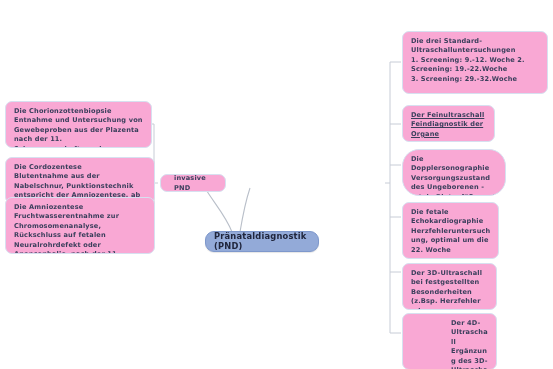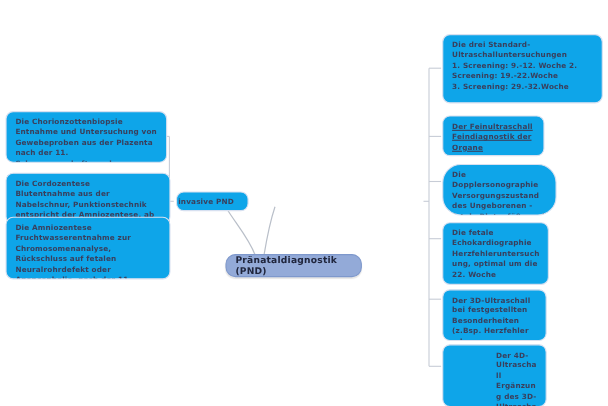--- a/index.html
+++ b/index.html
@@ -27,37 +27,37 @@
     position: absolute;
     left: 0; top: 0;
     width: 553px;
     height: 369px;
     pointer-events: none;
   }
 
   .node {
     position: absolute;
     box-sizing: border-box;
-    background: #0ea5e9;
+    background: #f9a8d4;
     border: 1px solid #d7e0f0;
     border-radius: 7px;
     color: #3a3f5c;
     font-size: 6.6px;
     line-height: 9.4px;
     font-weight: bold;
     letter-spacing: 0.15px;
     padding: 5px 7px 5px 8px;
     word-wrap: break-word;
     overflow: hidden;
   }
 
   .node.branch {
     display: flex;
     align-items: center;
-    padding: 4px 1px;
+    padding: 4px 13px;
     line-height: 10px;
   }
 
   .node.root {
     background: #93aad8;
     border: 1px solid #7e98cc;
     border-radius: 9px;
     color: #20263d;
     font-size: 8.3px;
     font-weight: bold;
@@ -113,21 +113,21 @@
   <div class="node" style="left:5px; top:197px; width:150px; height:57px;">
     <span class="node-text">Die Amniozentese
 Fruchtwasserentnahme zur Chromosomenanalyse, Rückschluss auf fetalen Neuralrohrdefekt oder Anencephalie, nach der 11. Schwangerschaftswoche</span>
   </div>
 
   <div class="node branch" style="left:160px; top:174px; width:66px; height:18px;">
     <span class="node-text">invasive PND</span>
   </div>
 
 
-  <div class="node root" style="left:205px; top:231px; width:124px; height:21px;">
+  <div class="node root" style="left:205px; top:231px; width:114px; height:21px;">
     <span class="node-text">Pränataldiagnostik (PND)</span>
   </div>
 
   <div class="node" style="left:402px; top:31px; width:146px; height:63px;">
     <span class="node-text">Die drei Standard-Ultraschalluntersuchungen
 1. Screening: 9.-12. Woche        2. Screening: 19.-22.Woche
 3. Screening: 29.-32.Woche</span>
   </div>
 
   <div class="node" style="left:402px; top:105px; width:93px; height:37px;text-decoration:underline;">

